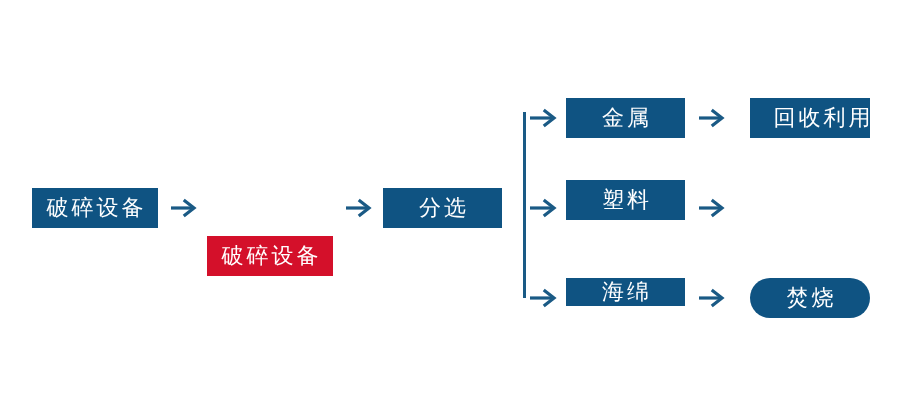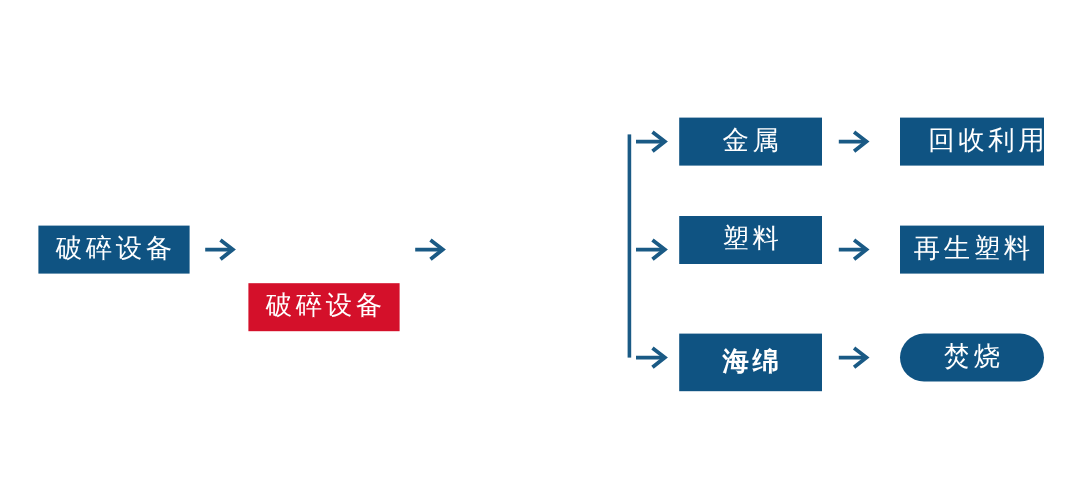--- a/index.html
+++ b/index.html
@@ -74,20 +74,23 @@
     <span>破碎设备</span>
   </div>
 
   <div class="arrow" style="left:339px; top:188px; width:40px; height:40px;">
     <svg width="30" height="22" viewBox="0 0 30 22" aria-hidden="true">
       <path d="M2 11 H23" stroke="#1a5a85" stroke-width="3.2" fill="none"></path>
       <path d="M16 4 L25 11 L16 18" stroke="#1a5a85" stroke-width="3.2" fill="none" stroke-linecap="square" stroke-linejoin="miter"></path>
     </svg>
   </div>
 
+  <div class="node blue" style="left:383px; top:188px; width:119px; height:40px;">
+    <span>分选</span>
+  </div>
 
   <div id="branch-trunk" style="left:523px; top:112px; width:3px; height:186px;"></div>
 
   <div class="arrow" style="left:526px; top:98px; width:36px; height:40px;">
     <svg width="30" height="22" viewBox="0 0 30 22" aria-hidden="true">
       <path d="M1 11 H23" stroke="#1a5a85" stroke-width="3.2" fill="none"></path>
       <path d="M16 4 L25 11 L16 18" stroke="#1a5a85" stroke-width="3.2" fill="none" stroke-linecap="square" stroke-linejoin="miter"></path>
     </svg>
   </div>
 
@@ -117,32 +120,29 @@
     <span>塑料</span>
   </div>
 
   <div class="arrow" style="left:692px; top:188px; width:40px; height:40px;">
     <svg width="30" height="22" viewBox="0 0 30 22" aria-hidden="true">
       <path d="M2 11 H23" stroke="#1a5a85" stroke-width="3.2" fill="none"></path>
       <path d="M16 4 L25 11 L16 18" stroke="#1a5a85" stroke-width="3.2" fill="none" stroke-linecap="square" stroke-linejoin="miter"></path>
     </svg>
   </div>
 
-  <div class="node blue" style="left:750px; top:188px; width:120px; height:40px;">
-    <span>再生塑料</span>
-  </div>
 
   <div class="arrow" style="left:526px; top:278px; width:36px; height:40px;">
     <svg width="30" height="22" viewBox="0 0 30 22" aria-hidden="true">
       <path d="M1 11 H23" stroke="#1a5a85" stroke-width="3.2" fill="none"></path>
       <path d="M16 4 L25 11 L16 18" stroke="#1a5a85" stroke-width="3.2" fill="none" stroke-linecap="square" stroke-linejoin="miter"></path>
     </svg>
   </div>
 
-  <div class="node blue" style="left:566px; top:278px; width:119px; height:48px;font-weight:bold;">
+  <div class="node blue" style="left:566px; top:278px; width:119px; height:28px;">
     <span>海绵</span>
   </div>
 
   <div class="arrow" style="left:692px; top:278px; width:40px; height:40px;">
     <svg width="30" height="22" viewBox="0 0 30 22" aria-hidden="true">
       <path d="M2 11 H23" stroke="#1a5a85" stroke-width="3.2" fill="none"></path>
       <path d="M16 4 L25 11 L16 18" stroke="#1a5a85" stroke-width="3.2" fill="none" stroke-linecap="square" stroke-linejoin="miter"></path>
     </svg>
   </div>
 

